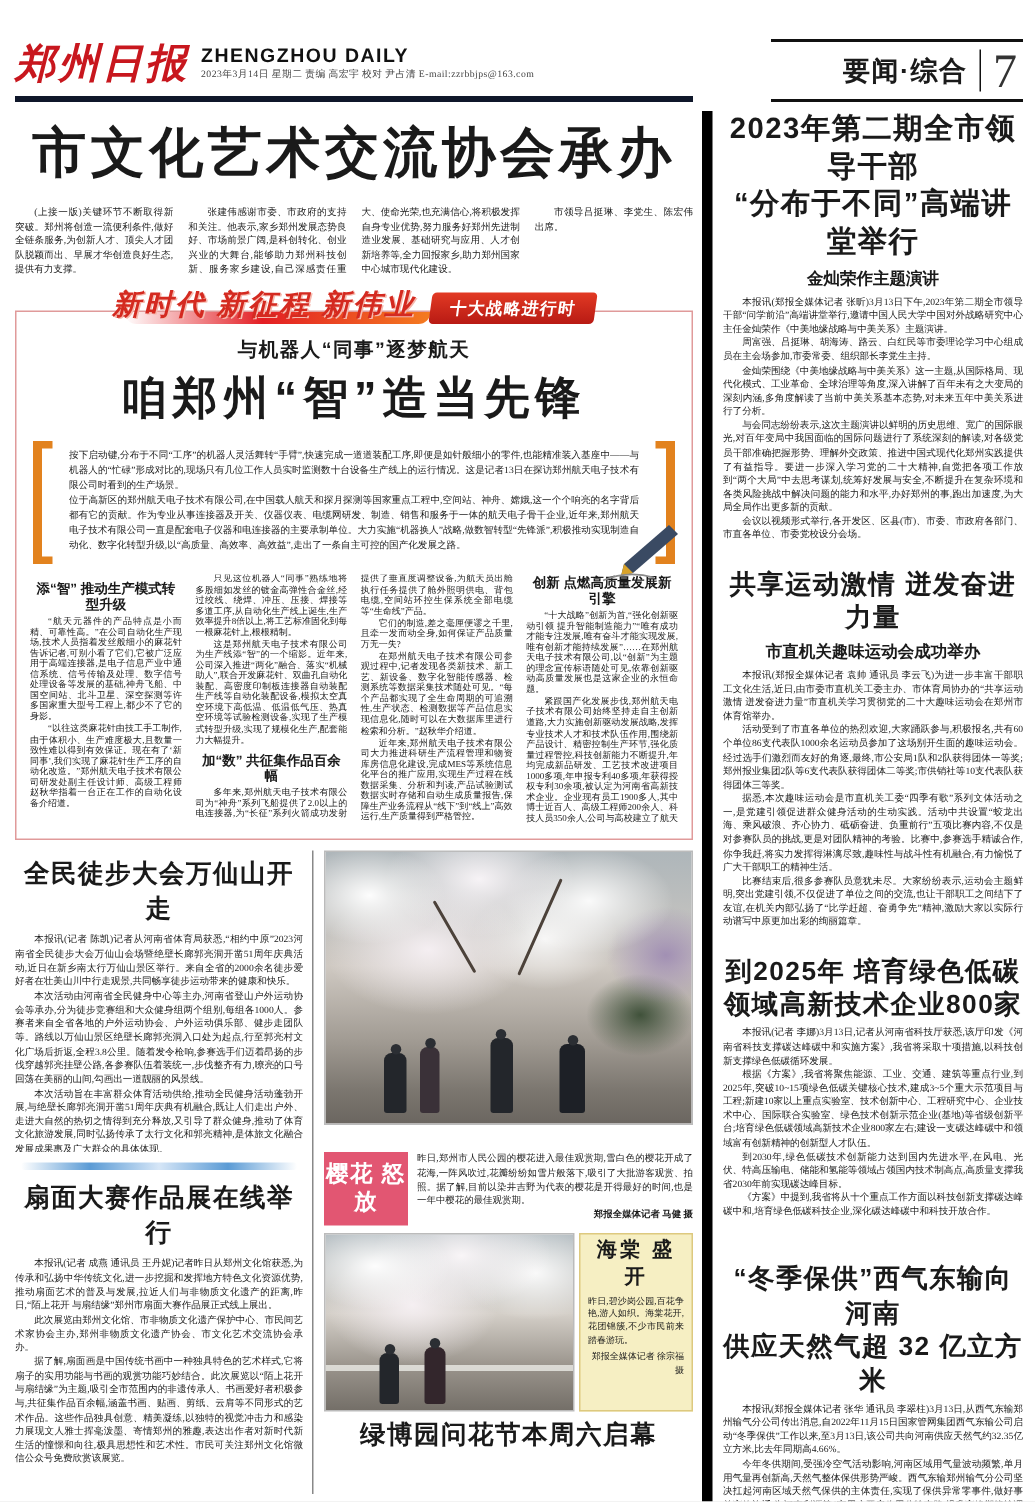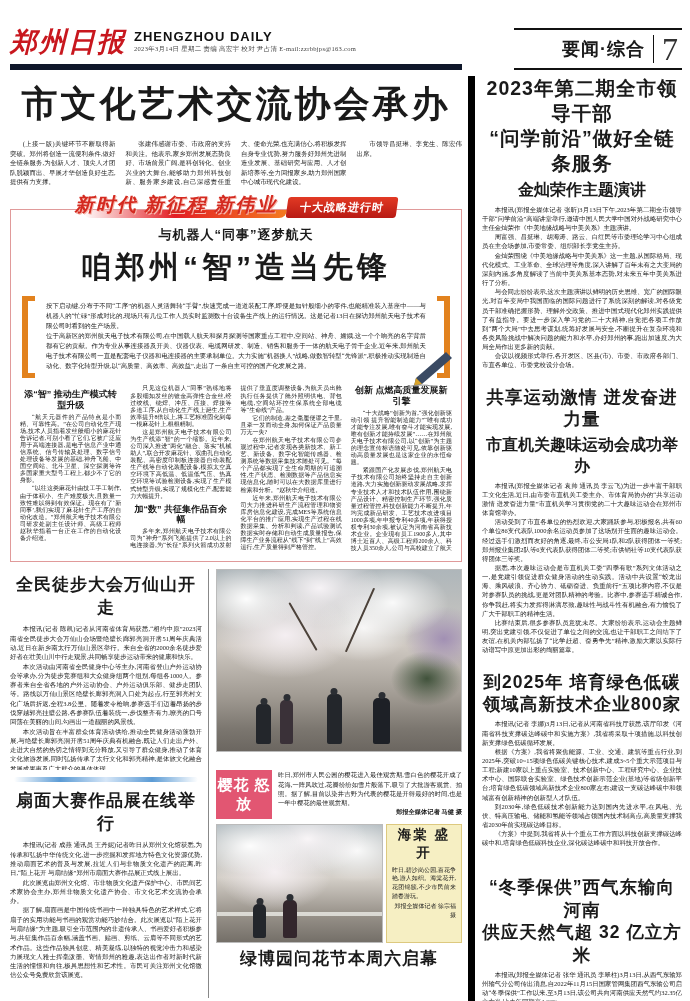--- a/index.html
+++ b/index.html
@@ -4,21 +4,21 @@
 <style>
   * { margin:0; padding:0; box-sizing:border-box; }
   html,body { background:#e9e9e9; }
   .page {
     width:690px; height:1001px; background:#fff; margin:0 auto; position:relative;
     font-family:"Liberation Serif", serif; color:#1a1a1a; overflow:hidden;
     padding:24px 8px 6px 10px;
   }
   
   .masthead { display:flex; justify-content:space-between; align-items:flex-end; }
-  .mh-left { width:452px; border-bottom:6px solid #0f172a; padding-bottom:4px; display:flex; align-items:center; gap:8px; }
+  .mh-left { width:452px; border-bottom:4px solid #0f172a; padding-bottom:4px; display:flex; align-items:center; gap:8px; }
   .logo-cn { font-family:"Liberation Serif", serif; font-size:27px; font-weight:900; font-style:italic; color:#c8171e; letter-spacing:2px; white-space:nowrap; }
   .mh-meta { display:flex; flex-direction:column; gap:1px; padding-bottom:2px; }
   .logo-en { font-family:"Liberation Sans", sans-serif; font-size:13px; font-weight:bold; letter-spacing:1px; color:#111; }
   .dateline { font-size:6.5px; color:#444; letter-spacing:.3px; }
   .mh-right { width:168px; border-top:2px solid #111; border-bottom:2px solid #111; display:flex; align-items:center; justify-content:flex-end; padding:3px 2px; gap:8px; }
   .section-name { font-family:"Liberation Sans", sans-serif; font-size:18px; font-weight:bold; letter-spacing:1px; }
   .pg-sep { width:1px; height:28px; background:#111; }
   .page-num { font-size:32px; color:#333; line-height:1; padding-right:2px; }
 
   
@@ -100,21 +100,21 @@
   .bubble { width:76px; flex:none; margin-left:3px; background:#f6efc3; border:1px solid #ddc97f; padding:1px 5px 3px; position:relative; }
   .bubble-label { font-family:"Liberation Sans", sans-serif; font-size:13.5px; font-weight:900; text-align:center; line-height:1.3; letter-spacing:2px; }
   .bubble-cap { font-size:6px; line-height:1.45; text-align:justify; margin-top:4px; }
   .bubble-credit { font-size:6px; text-align:right; margin-top:2px; }
 
   
   .rc-art { margin-bottom:9px; }
   .rc-h { font-family:"Liberation Sans", sans-serif; font-weight:900; text-align:center; line-height:1.28; letter-spacing:1px; }
   .rc-h.size-xl { font-size:19.5px; }
   .rc-h.size-l { font-size:17.5px; }
-  .rc-sub { font-family:"Liberation Sans", sans-serif; font-size:16px; font-weight:bold; text-align:center; margin:4px 0 4px; }
+  .rc-sub { font-family:"Liberation Sans", sans-serif; font-size:11px; font-weight:bold; text-align:center; margin:4px 0 4px; }
   .rc-body { font-size:6.4px; line-height:1.43; text-align:justify; overflow:hidden; }
   .rc-body p { text-indent:2em; }
   .a1-body { height:172px; } .a2-body { height:181px; } .a3-body { height:148px; }
   .a4-body { height:127px; }
 </style>
 </head>
 <body>
 
 <div class="page">
 
@@ -231,21 +231,21 @@
 
         </div>
       </div>
     </div>
 
     <div class="right-col">
 
       <div class="rc-art">
         <div class="rc-h size-xl">
           <div>2023年第二期全市领导干部</div>
-          <div>“问学前沿”做好全链条服务</div>
+          <div>“分布于不同”高端讲堂举行</div>
         </div>
         <div class="rc-sub">金灿荣作主题演讲</div>
         <div class="rc-body a1-body">
             <p>本报讯(郑报全媒体记者 张昕)3月13日下午,2023年第二期全市领导干部“问学前沿”高端讲堂举行,邀请中国人民大学中国对外战略研究中心主任金灿荣作《中美地缘战略与中美关系》主题演讲。</p>
             <p>周富强、吕挺琳、胡海涛、路云、白红民等市委理论学习中心组成员在主会场参加,市委常委、组织部长李党生主持。</p>
             <p>金灿荣围绕《中美地缘战略与中美关系》这一主题,从国际格局、现代化模式、工业革命、全球治理等角度,深入讲解了百年未有之大变局的深刻内涵,多角度解读了当前中美关系基本态势,对未来五年中美关系进行了分析。</p>
             <p>与会同志纷纷表示,这次主题演讲以鲜明的历史思维、宽广的国际眼光,对百年变局中我国面临的国际问题进行了系统深刻的解读,对各级党员干部准确把握形势、理解外交政策、推进中国式现代化郑州实践提供了有益指导。要进一步深入学习党的二十大精神,自觉把各项工作放到“两个大局”中去思考谋划,统筹好发展与安全,不断提升在复杂环境和各类风险挑战中解决问题的能力和水平,办好郑州的事,跑出加速度,为大局全局作出更多新的贡献。</p>
             <p>会议以视频形式举行,各开发区、区县(市)、市委、市政府各部门、市直各单位、市委党校设分会场。</p>
           </div>
       </div>

